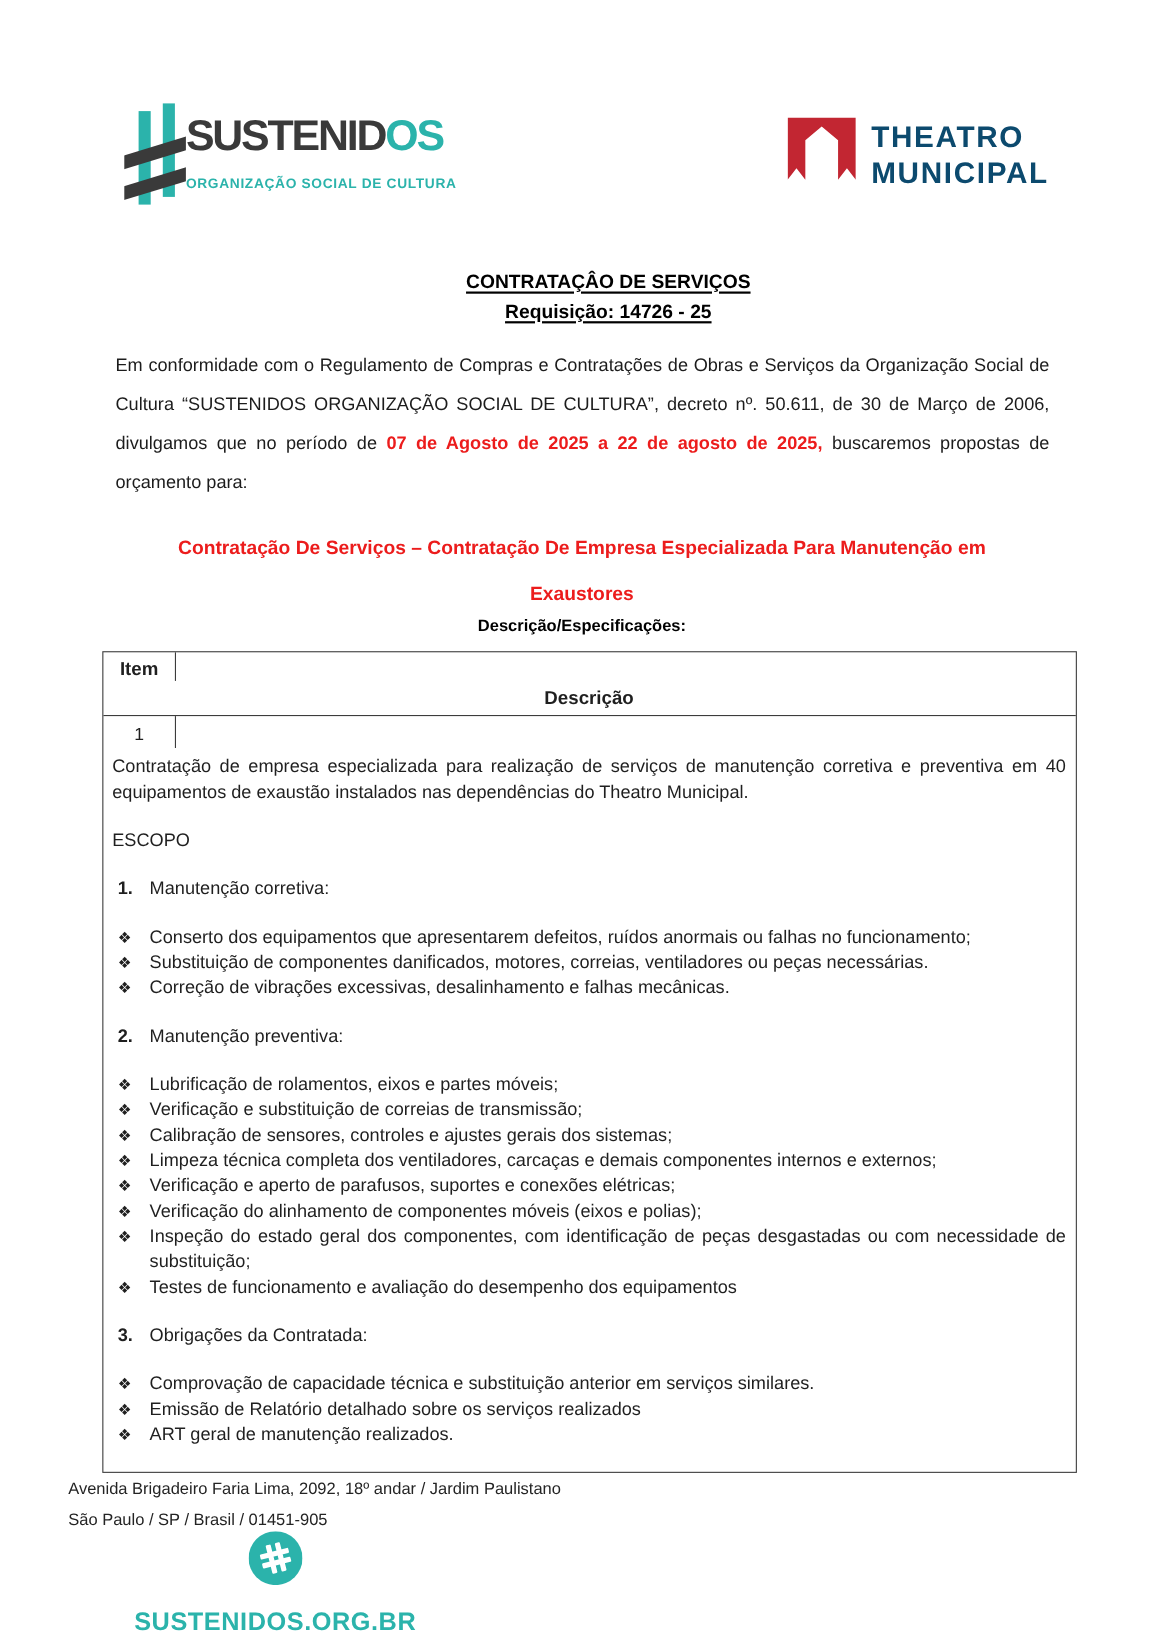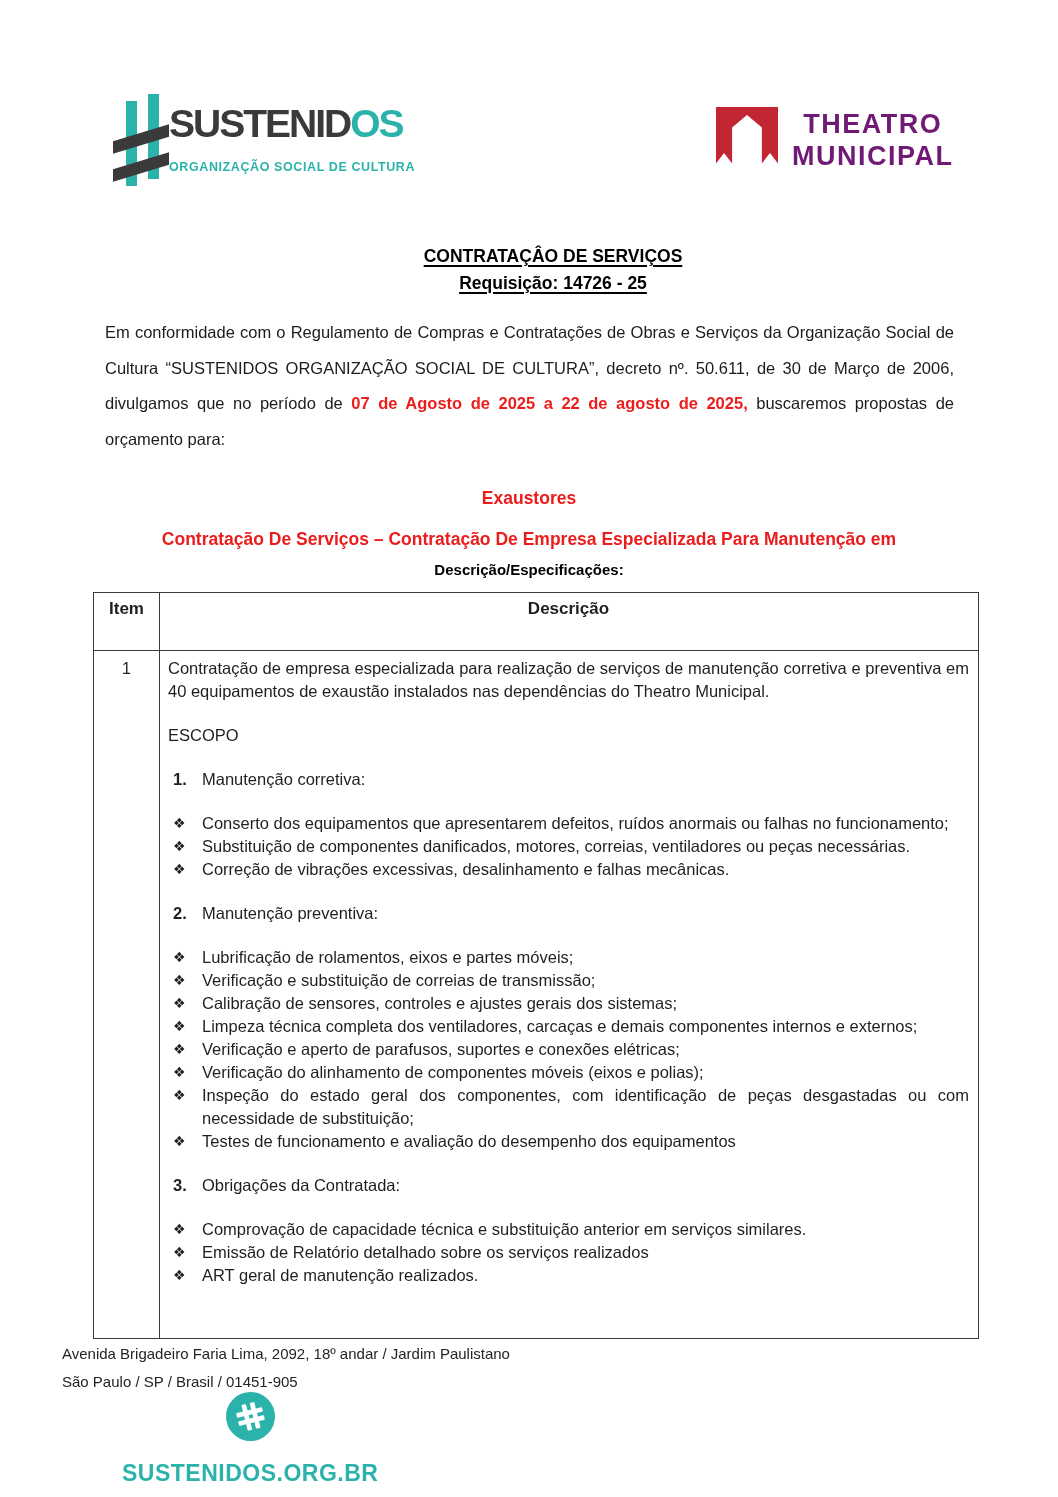--- a/index.html
+++ b/index.html
@@ -8,39 +8,39 @@
   .page { position:relative; width:1058px; height:1497px; background:#fff; overflow:hidden; }
 
   
   .logo-sus { position:absolute; left:113px; top:92px; display:flex; align-items:flex-start; }
   .logo-sus .wordmark { padding-top:12px; }
   .logo-sus .brand { font-size:39px; font-weight:bold; letter-spacing:-2px; color:#3a3a3a; line-height:40px; transform:scaleX(.94); transform-origin:left; white-space:nowrap; }
   .logo-sus .brand .accent { color:#2bb3ab; }
   .logo-sus .tagline { font-size:12.5px; font-weight:bold; color:#2bb3ab; letter-spacing:.6px; margin-top:16px; white-space:nowrap; }
 
   .logo-theatro { position:absolute; left:716px; top:101px; display:flex; align-items:center; gap:14px; }
-  .logo-theatro .tm-text { font-size:27px; font-weight:bold; color:#701a75; letter-spacing:1.5px; line-height:32px; white-space:nowrap;text-align:center; }
+  .logo-theatro .tm-text { font-size:27px; font-weight:bold; color:#0c4a6e; letter-spacing:1.5px; line-height:32px; white-space:nowrap; }
 
   
   .doc-title { position:absolute; left:0; top:243px; width:100%; text-align:center; font-weight:bold; font-size:17.5px; line-height:27px; color:#000; }
   .doc-title .tline { text-decoration:underline; text-decoration-thickness:2px; text-underline-offset:3px;margin-left:48px; }
 
   
   .intro { position:absolute; left:105px; top:315px; width:849px; font-size:16.5px; line-height:35.5px; text-align:justify; color:#1c1c1c; }
   .intro .hl { color:#ec1c1c; font-weight:bold; }
 
   
   .subject { position:absolute; left:0; top:478px; width:100%; text-align:center; color:#ec1c1c; font-weight:bold; font-size:17.5px; line-height:41px; }
 
   
   .spec-heading { position:absolute; left:0; top:561px; width:100%; text-align:center; font-weight:bold; font-size:15px; color:#000; }
 
   
   .spec-table { position:absolute; left:93px; top:592px; width:886px; border:1px solid #3c3c3c; }
-  .t-row { display:flex; }
+  .t-row { display:flex;flex-direction:column; }
   .t-row.head { height:57px; font-weight:bold; font-size:17px; }
   .col-item { width:66px; border-right:1px solid #3c3c3c; text-align:center; padding-top:6px; flex:none; }
   .col-desc { flex:1; padding:6px 9px 0 8px; }
   .t-row.head .col-desc { text-align:center; }
   .t-row.body { height:688px; overflow:hidden; border-top:1px solid #3c3c3c; font-size:16.5px; line-height:23px; }
   .t-row.body .col-item { font-size:16px; }
 
   .cellp { text-align:justify; margin-bottom:21px; }
   .scope { margin-bottom:21px; }
   .numhead { display:flex; margin-bottom:21px; padding-left:5px; }
@@ -88,22 +88,22 @@
   </div>
 
   <div class="doc-title">
     <div><span class="tline">CONTRATAÇÂO DE SERVIÇOS</span></div>
     <div><span class="tline">Requisição: 14726 - 25</span></div>
   </div>
 
   <p class="intro"><span>Em conformidade com o Regulamento de Compras e Contratações de Obras e Serviços da Organização Social de Cultura “SUSTENIDOS ORGANIZAÇÃO SOCIAL DE CULTURA”, decreto nº. 50.611, de 30 de Março de 2006, divulgamos que no período de </span><span class="hl">07 de Agosto de 2025 a 22 de agosto de 2025,</span><span> buscaremos propostas de orçamento para:</span></p>
 
   <div class="subject">
+    <div>Contratação De Serviços – Contratação De Empresa Especializada Para Manutenção em</div>
     <div>Exaustores</div>
-    <div>Contratação De Serviços – Contratação De Empresa Especializada Para Manutenção em</div>
   </div>
 
   <div class="spec-heading">Descrição/Especificações:</div>
 
   <div class="spec-table">
     <div class="t-row head">
       <div class="col-item">Item</div>
       <div class="col-desc">Descrição</div>
     </div>
     <div class="t-row body">

